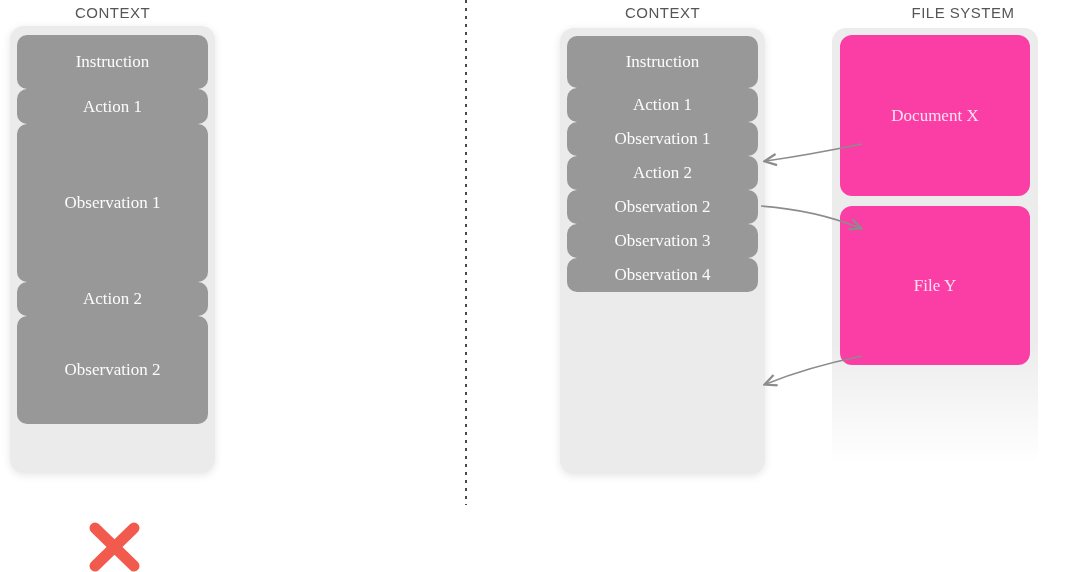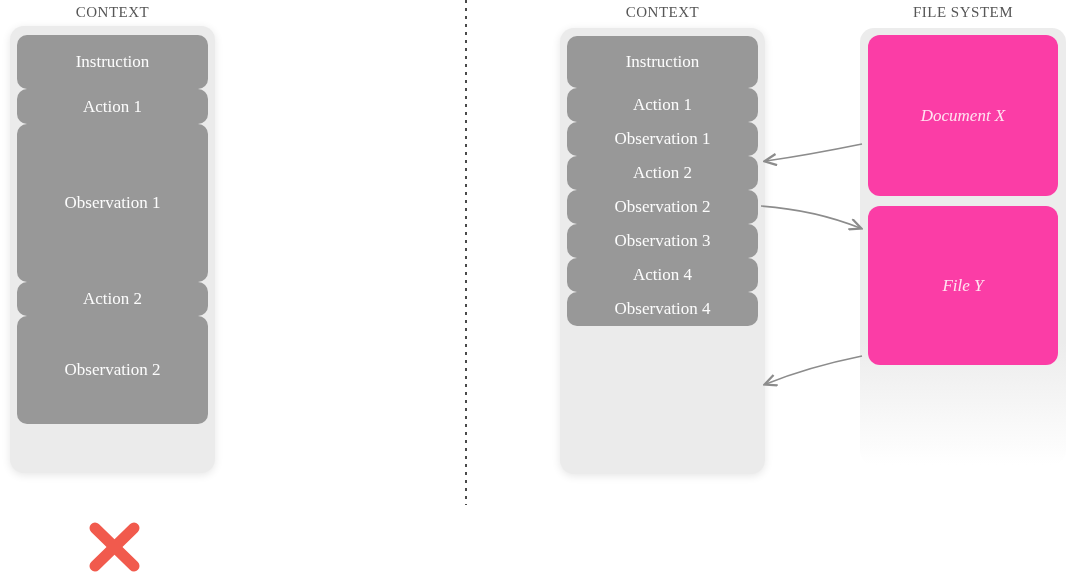--- a/index.html
+++ b/index.html
@@ -12,21 +12,21 @@
     font-family: "Liberation Sans", sans-serif;
   }
   .col-header {
     position: absolute;
     top: 4px;
     text-align: center;
     font-size: 15px;
     font-weight: 400;
     letter-spacing: 0.5px;
     color: #565656;
-    font-family: Liberation Serif, serif;
+    font-family: Liberation Sans, sans-serif;
   }
   .container {
     position: absolute;
     background: #ebebeb;
     border-radius: 14px;
     box-shadow: 0 2px 8px rgba(0,0,0,0.10);
     display: flex;
     flex-direction: column;
     box-sizing: border-box;
   }
@@ -37,27 +37,26 @@
     font-family: "Liberation Serif", serif;
     font-size: 17px;
     display: flex;
     align-items: center;
     justify-content: center;
     flex: 0 0 auto;
   }
   #left-container  { left: 10px;  top: 26px; width: 205px; height: 447px; padding: 9px 7px 0 7px; }
   #right-container { left: 560px; top: 28px; width: 205px; height: 446px; padding: 8px 7px 0 7px; }
   #fs-container {
-    left: 860px; top: 28px; width: 206px; height: 437px;
+    left: 832px; top: 28px; width: 206px; height: 437px;
     background: linear-gradient(to bottom, #ececec 0%, #ececec 72%, rgba(236,236,236,0) 100%);
     border-radius: 14px;
     box-shadow: none;
     padding: 7px 8px 0 8px;
     gap: 10px;
-    font-style: italic;
   }
   .pinkbox {
     background: #fb3da6;
     border-radius: 12px;
     color: #ffe3f1;
     font-family: "Liberation Serif", serif;
     font-size: 17px;
     display: flex;
     align-items: center;
     justify-content: center;
@@ -102,21 +101,20 @@
 
   <div class="col-header" style="left:560px; width:205px;">CONTEXT</div>
 
   <div class="container" id="right-container">
     <div class="gbox h52">Instruction</div>
     <div class="gbox h34">Action 1</div>
     <div class="gbox h34">Observation 1</div>
     <div class="gbox h34">Action 2</div>
     <div class="gbox h34">Observation 2</div>
     <div class="gbox h34">Observation 3</div>
-    <div class="gbox h34">Action 4</div>
     <div class="gbox h34">Observation 4</div>
   </div>
 
   <div class="col-header" style="left:860px; width:206px;">FILE SYSTEM</div>
 
   <div class="container" id="fs-container">
     <div class="pinkbox h161">Document X</div>
     <div class="pinkbox h159">File Y</div>
   </div>
 

